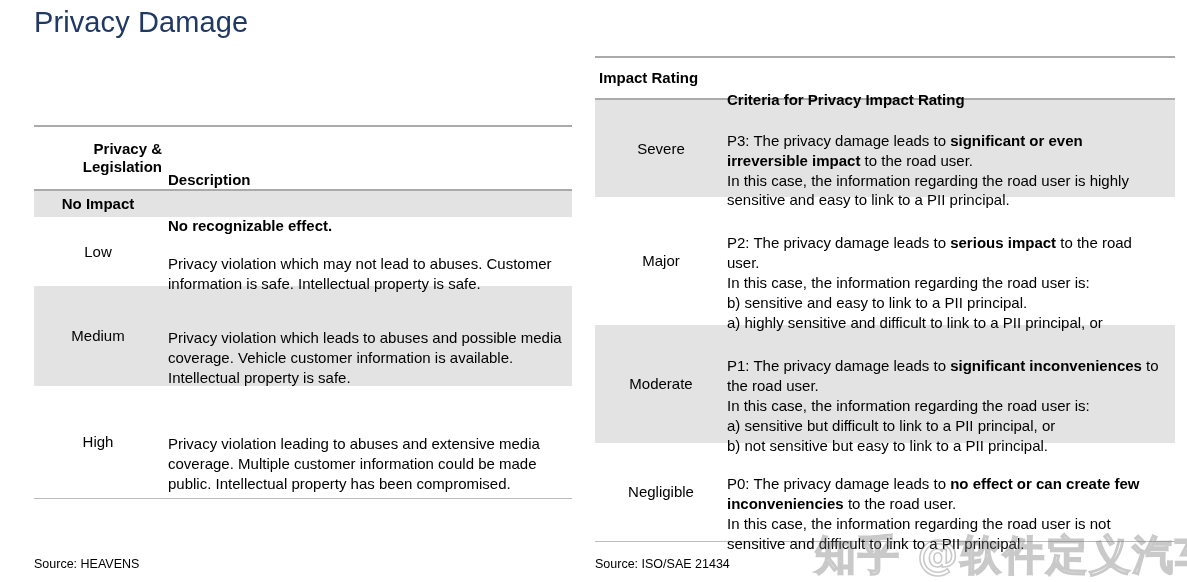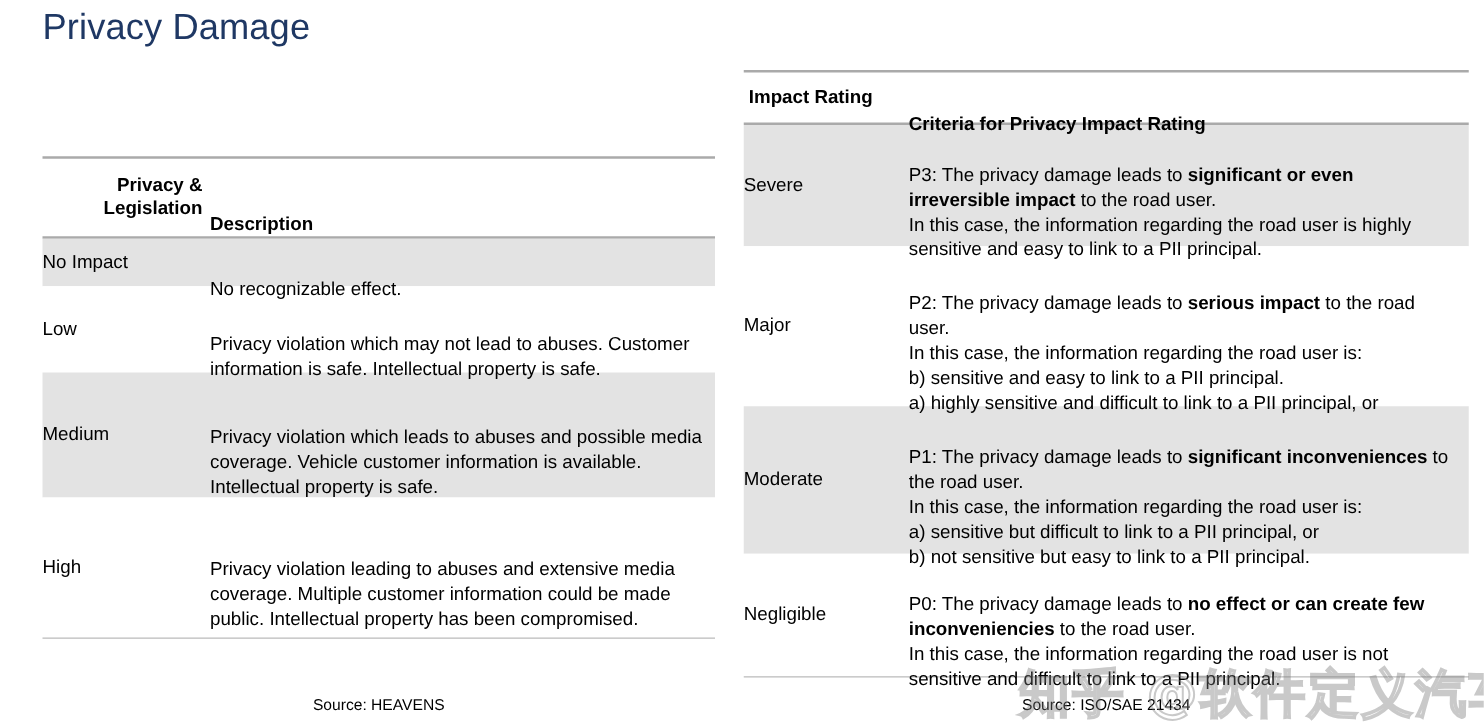--- a/index.html
+++ b/index.html
@@ -54,41 +54,41 @@
     line-height: 1.12;
   }
   .row {
     display: flex;
     box-sizing: border-box;
     align-items: center;
   }
   .row.shaded { background: #E3E3E3; }
   .row.plain  { background: #FFFFFF; }
   .cell-label {
-    text-align: left;
+    text-align: center;
     font-size: 15px;
     line-height: 1.2;
     box-sizing: border-box;
   }
   .cell-desc {
     font-size: 15px;
     line-height: 1.33;
     box-sizing: border-box;
     margin-top: 44px;
   }
   .cell-desc b { font-weight: bold; }
 
   
   #table-left { left: 34px; top: 125px; width: 538px; }
   #table-left .hdr-row { height: 62px; }
   #table-left .cell-label { width: 134px; flex: 0 0 134px; padding-right: 6px; }
   #table-left .hdr-row .cell-label { text-align: right; padding-left: 6px; }
   #table-left .cell-desc { flex: 1 1 auto; padding-left: 0px; padding-right: 6px; }
 
-  #table-left .row-no-impact { height: 38px; }
+  #table-left .row-no-impact { height: 26px; font-weight: bold; }
   #table-left .row-low       { height: 69px; }
   #table-left .row-medium    { height: 100px; }
   #table-left .row-high      { height: 112px; }
 
   
   #table-right { left: 595px; top: 56px; width: 580px; }
   #table-right .hdr-row { height: 40px; }
   #table-right .cell-label { width: 132px; flex: 0 0 132px; }
   #table-right .hdr-row .cell-label { text-align: left; padding-left: 4px; }
   #table-right .cell-desc { flex: 1 1 auto; padding-right: 8px; }
@@ -96,21 +96,20 @@
   #table-right .row-severe     { height: 97px; }
   #table-right .row-major      { height: 128px; }
   #table-right .row-moderate   { height: 118px; }
   #table-right .row-negligible { height: 98px; }
 
   
   .source {
     position: absolute;
     font-size: 12.5px;
     color: #000000;
-    text-align: center;
   }
   #source-left  { left: 34px; top: 557px; width: 538px; }
   #source-right { left: 595px; top: 557px; width: 580px; }
 
   
   #watermark {
     position: absolute;
     left: 815px;
     top: 528px;
     font-size: 41px;

